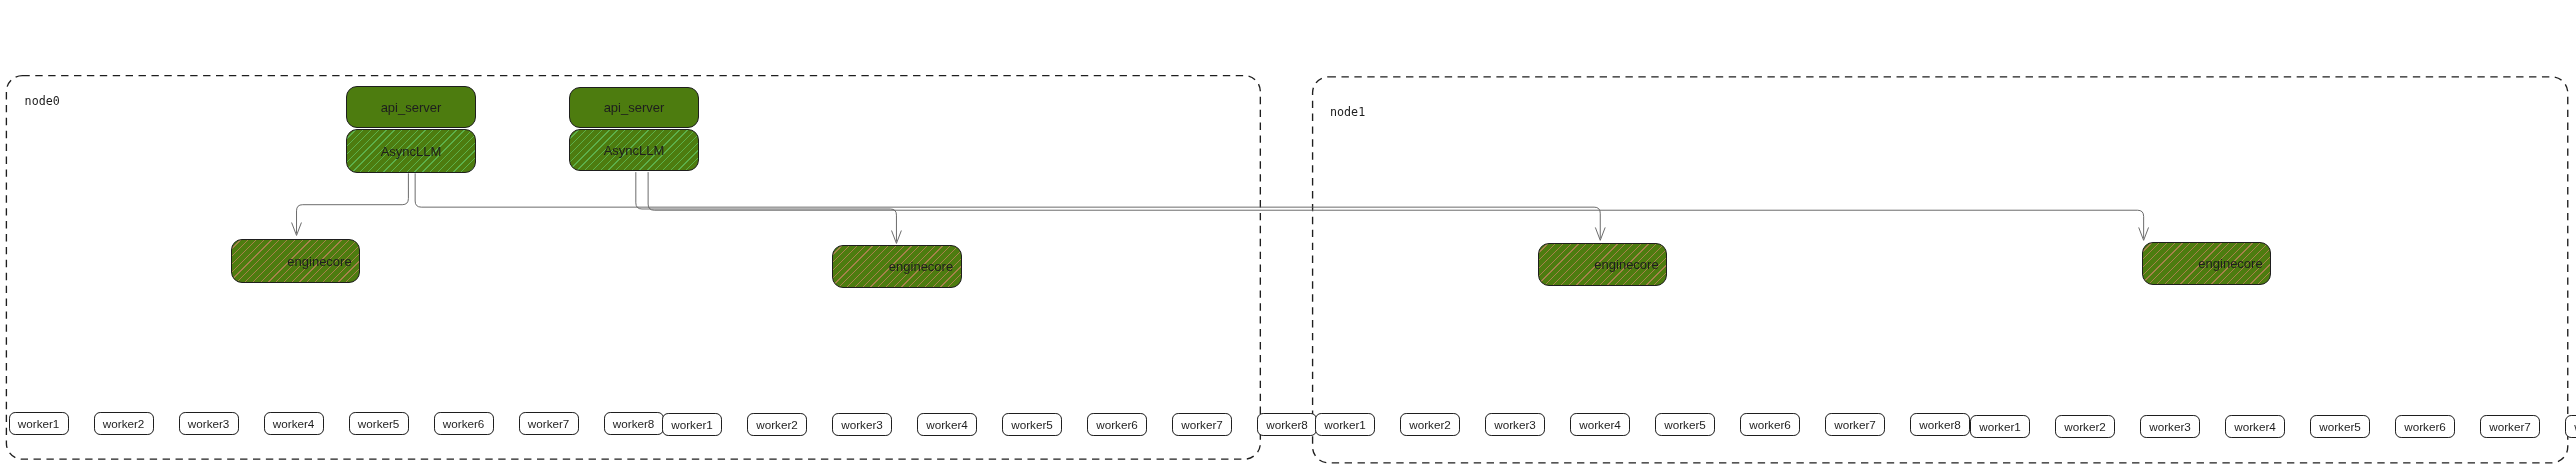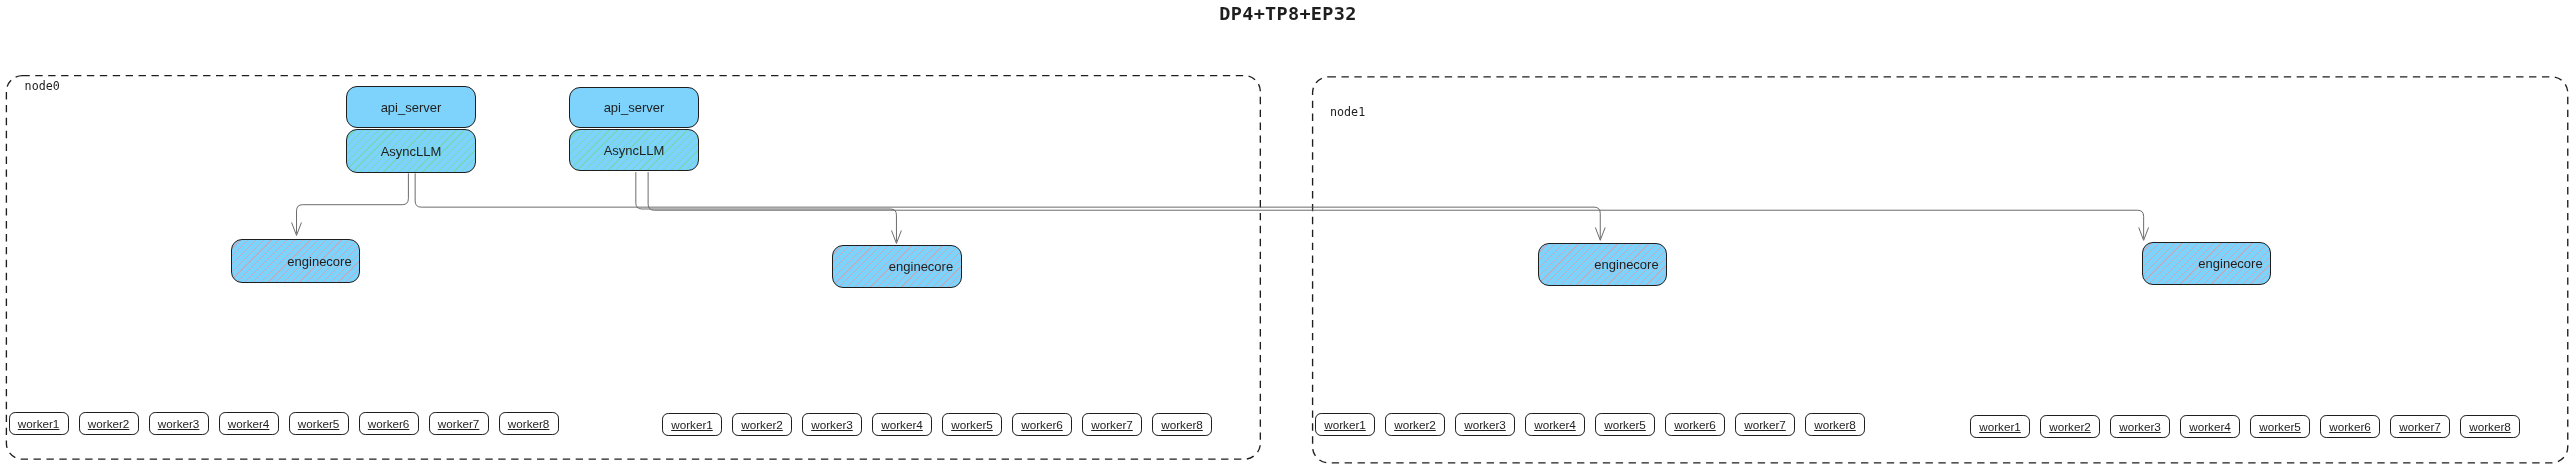--- a/index.html
+++ b/index.html
@@ -22,21 +22,21 @@
   .node-label{
     position:absolute;
     font-family:"DejaVu Sans Mono", monospace;
     font-size:11.7px;font-weight:500;
     color:var(--stroke,#1e1e1e);
   }
   .shape{
     position:absolute;
     box-sizing:border-box;
     border:1.4px solid var(--stroke,#1e1e1e);
-    background:#7dd3fc;
+    background:#4d7c0f;
     display:flex;align-items:center;justify-content:center;
     font-size:13px;
     color:var(--stroke,#1e1e1e);
   }
   .big-box{border-radius:11px;}
   .hatch-green{
     background-image:repeating-linear-gradient(135deg,
       var(--green-hatch-line, rgba(105,219,124,.55)) 0px,
       var(--green-hatch-line, rgba(105,219,124,.55)) 1px,
       transparent 1px, transparent 5.5px);
@@ -44,21 +44,21 @@
   }
   .hatch-red{
     background-image:repeating-linear-gradient(135deg,
       var(--red-hatch-line, rgba(255,135,135,.5)) 0px,
       var(--red-hatch-line, rgba(255,135,135,.5)) 0.9px,
       transparent 0.9px, transparent 5.5px);
     padding-left:48px;
   }
   .worker-row{
     position:absolute;
-    display:flex;gap:10px;text-decoration:underline;
+    display:flex;gap:25px;
   }
   .worker-box{
     box-sizing:border-box;
     width:60px;height:23.4px;
     border:1.2px solid var(--stroke,#1e1e1e);
     border-radius:6.2px;
     background:#ffffff;
     display:flex;align-items:center;justify-content:center;
     font-size:11.7px;
     color:var(--stroke,#1e1e1e);
@@ -66,41 +66,40 @@
   }
   .node-rect{fill:none;stroke:var(--stroke,#1e1e1e);stroke-width:2.2;stroke-dasharray:12 9;}
   .wire{fill:none;stroke:var(--connector,#5f5f5f);stroke-width:1.5;}
   .arrowhead{fill:none;stroke:var(--connector,#5f5f5f);stroke-width:1.5;}
 </style>
 </head>
 <body>
 
 <div id="canvas">
 
-  <div class="diagram-title">DP4+TP8+EP32</div>
 
   <svg id="wires" viewBox="0 0 4188 763" xmlns="http://www.w3.org/2000/svg">
 
     <rect class="node-rect" x="9" y="123" width="2040" height="624" rx="26"></rect>
     <rect class="node-rect" x="2134" y="125" width="2042" height="628" rx="26"></rect>
 
     <path class="wire" d="M663,282 L663,323 Q663,333 653,333 L491,333 Q481,333 481,343 L481,380"></path>
     <path class="arrowhead" d="M473,362 L481,383 L489,362"></path>
 
     <path class="wire" d="M674,282 L674,327 Q674,337 684,337 L2592,337 Q2602,337 2602,347 L2602,388"></path>
     <path class="arrowhead" d="M2594,370 L2602,391 L2610,370"></path>
 
     <path class="wire" d="M1033,280 L1033,330 Q1033,340 1043,340 L1447,340 Q1457,340 1457,350 L1457,393"></path>
     <path class="arrowhead" d="M1449,375 L1457,396 L1465,375"></path>
 
     <path class="wire" d="M1053,280 L1053,332 Q1053,342 1063,342 L3476,342 Q3486,342 3486,352 L3486,388"></path>
     <path class="arrowhead" d="M3478,370 L3486,391 L3494,370"></path>
   </svg>
 
-  <div class="node-label" style="left:24.6px;top:79px;">node0</div>
+  <div class="node-label" style="left:24.6px;top:94px;">node0</div>
   <div class="node-label" style="left:1330px;top:89px;margin-top:16px;">node1</div>
 
   <div class="shape big-box" style="left:346px;top:86px;width:130px;height:42px;">api_server</div>
   <div class="shape big-box hatch-green" style="left:346px;top:129px;width:130px;height:44px;">AsyncLLM</div>
 
   <div class="shape big-box" style="left:569px;top:87px;width:130px;height:41px;">api_server</div>
   <div class="shape big-box hatch-green" style="left:569px;top:129px;width:130px;height:42px;">AsyncLLM</div>
 
   <div class="shape big-box hatch-red" style="left:231px;top:239px;width:129px;height:44px;">enginecore</div>
   <div class="shape big-box hatch-red" style="left:832px;top:245px;width:130px;height:43px;">enginecore</div>

